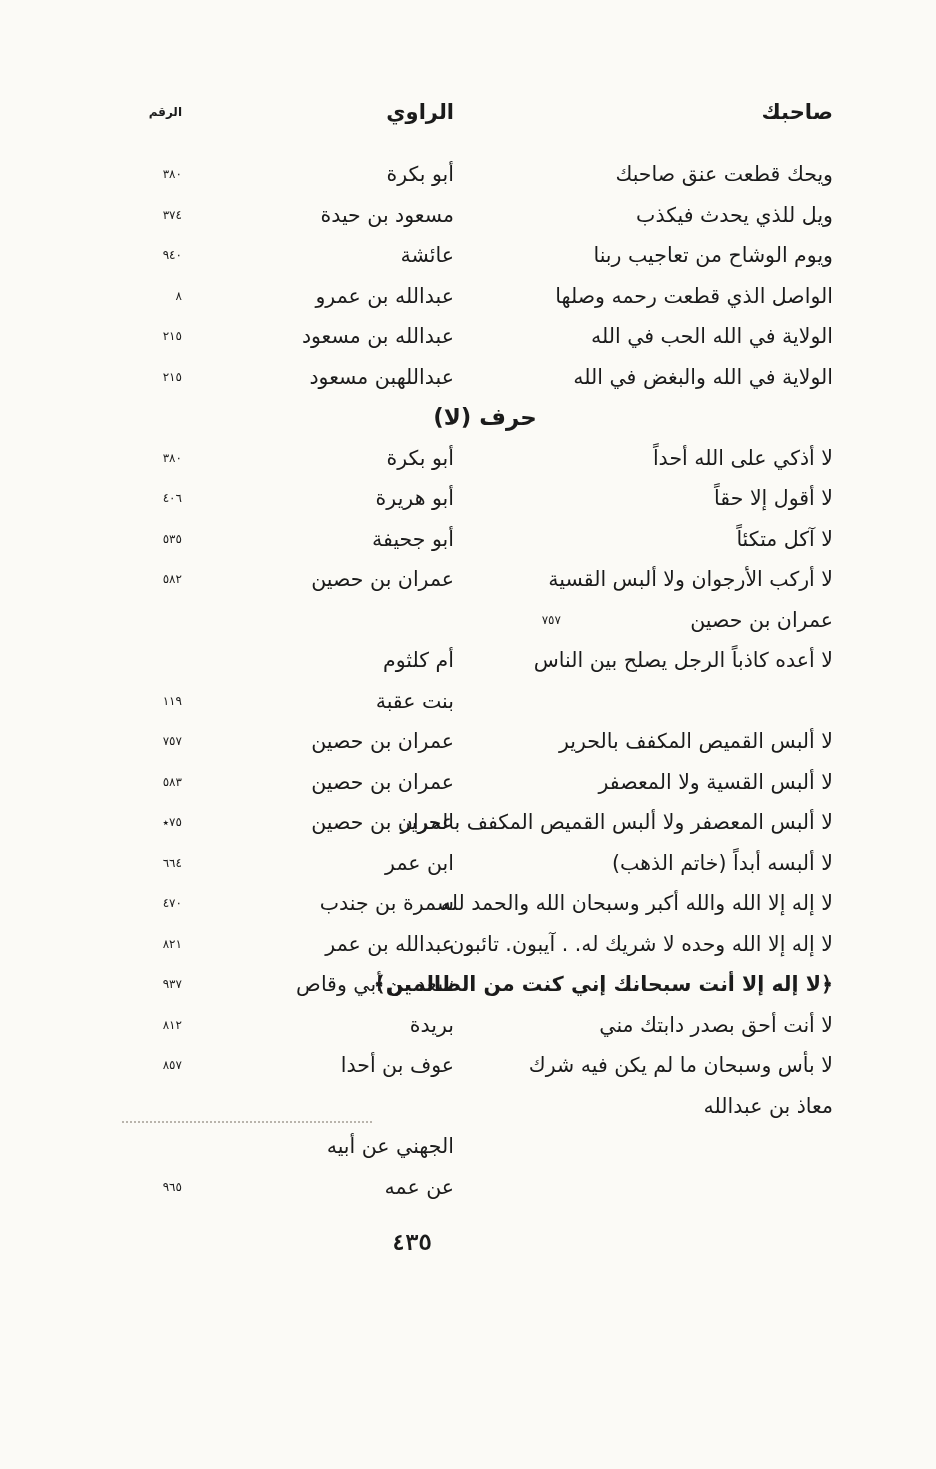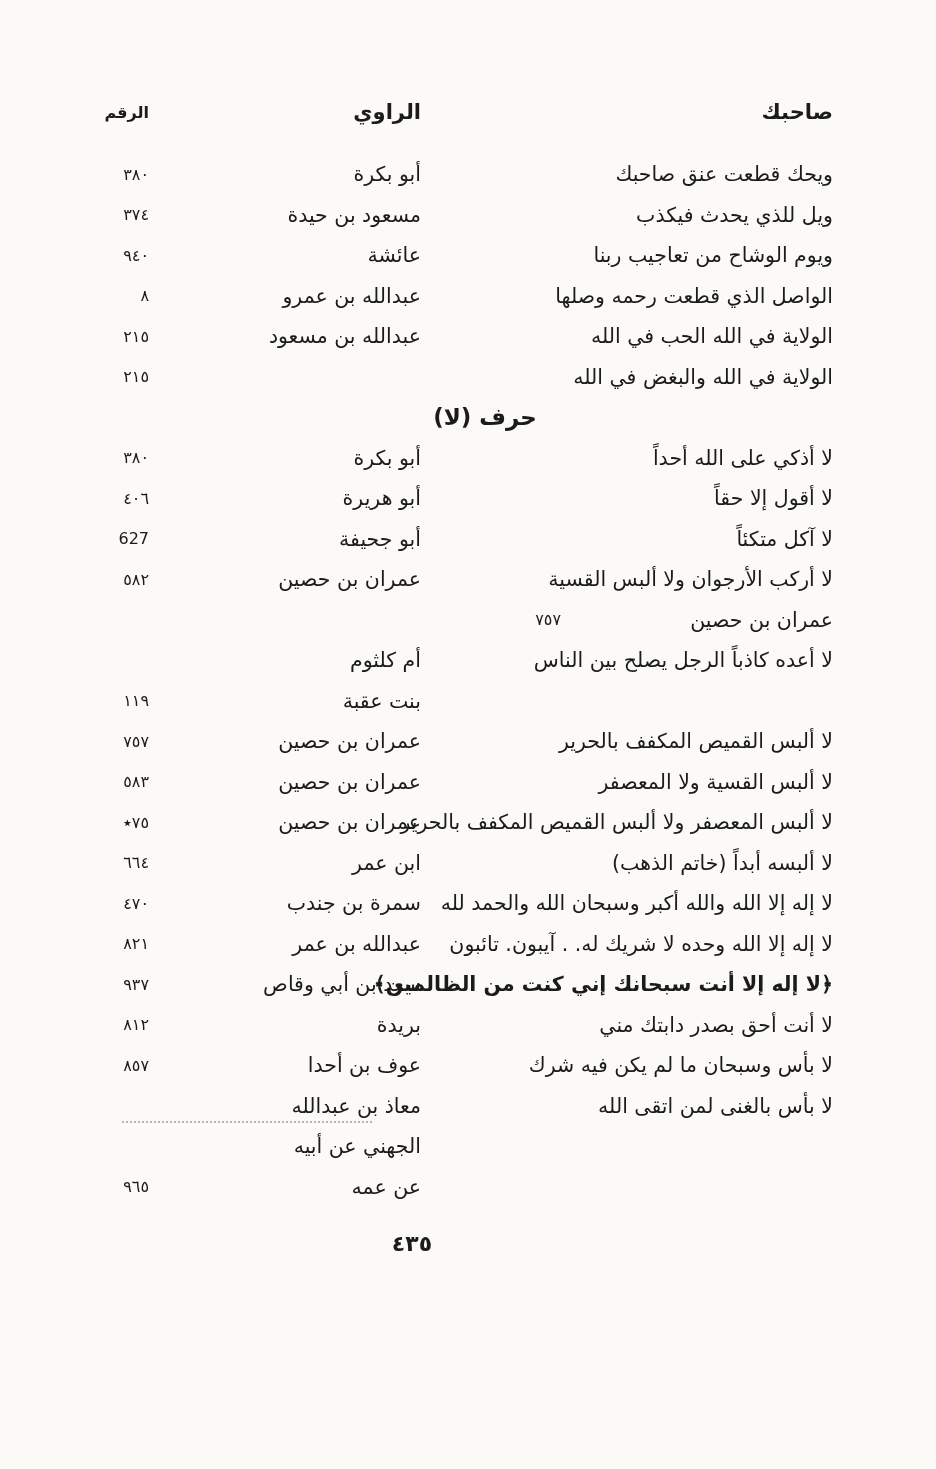--- a/index.html
+++ b/index.html
@@ -30,34 +30,35 @@
     flex:1 1 auto; min-width:0;
     text-align:right; white-space:nowrap;
   }
   .cell-narrator {
     flex:0 0 272px;
     text-align:right; white-space:nowrap;
   }
   .cell-num {
     flex:0 0 48px;
     direction:ltr; text-align:right; white-space:nowrap;
-    font-size:16px;
+    font-size:12px;
+    margin-left:33px;
   }
   .hdr .cell-narrator { padding-left:41px; box-sizing:border-box; }
   .section-title {
     height:40.5px; display:flex; align-items:center; justify-content:center;
     font-weight:bold; font-size:23px;
     transform:translateX(18px);
   }
   .row.bold .cell-hadith { font-weight:bold; }
   .pageno {
     margin-top:16px; height:40px;
     display:flex; align-items:center; justify-content:center;
     font-weight:bold; font-size:22px;
-    position:relative; right:55px;
+    position:relative; right:55px;font-family:Liberation Mono, monospace;
   }
   .dotted-artifact {
     position:absolute; top:1121px; left:122px; width:250px;
     border-top:2px dotted #b9b4ac;
   }
 </style>
 </head>
 <body>
 
 <div class="page" style="background: rgb(251, 250, 246); color: rgb(27, 27, 27);">
@@ -97,39 +98,40 @@
   </div>
 
   <div class="row">
     <div class="cell-hadith">الولاية في الله الحب في الله</div>
     <div class="cell-narrator">عبدالله بن مسعود</div>
     <div class="cell-num">٢١٥</div>
   </div>
 
   <div class="row">
     <div class="cell-hadith">الولاية في الله والبغض في الله</div>
+    <div class="cell-narrator">عبداللهبن مسعود</div>
     <div class="cell-num">٢١٥</div>
   </div>
 <div class="section-title">حرف (لا)</div>
   <div class="row">
     <div class="cell-hadith">لا أذكي على الله أحداً</div>
     <div class="cell-narrator">أبو بكرة</div>
     <div class="cell-num">٣٨٠</div>
   </div>
 
   <div class="row">
     <div class="cell-hadith">لا أقول إلا حقاً</div>
     <div class="cell-narrator">أبو هريرة</div>
     <div class="cell-num">٤٠٦</div>
   </div>
 
   <div class="row">
     <div class="cell-hadith">لا آكل متكئاً</div>
     <div class="cell-narrator">أبو جحيفة</div>
-    <div class="cell-num">627</div>
+    <div class="cell-num">٥٣٥</div>
   </div>
 
   <div class="row">
     <div class="cell-hadith">لا أركب الأرجوان ولا ألبس القسية</div>
     <div class="cell-narrator">عمران بن حصين</div>
     <div class="cell-num">٥٨٢</div>
   </div>
 
   <div class="row">
     <div class="cell-narrator">عمران بن حصين</div>
@@ -196,21 +198,20 @@
     <div class="cell-num">٨١٢</div>
   </div>
 
   <div class="row">
     <div class="cell-hadith">لا بأس وسبحان ما لم يكن فيه شرك</div>
     <div class="cell-narrator">عوف بن أحدا</div>
     <div class="cell-num">٨٥٧</div>
   </div>
 
   <div class="row">
-    <div class="cell-hadith">لا بأس بالغنى لمن اتقى الله</div>
     <div class="cell-narrator">معاذ بن عبدالله</div>
     <div class="cell-num"></div>
   </div>
 
   <div class="row">
     <div class="cell-hadith"></div>
     <div class="cell-narrator">الجهني عن أبيه</div>
     <div class="cell-num"></div>
   </div>
 

